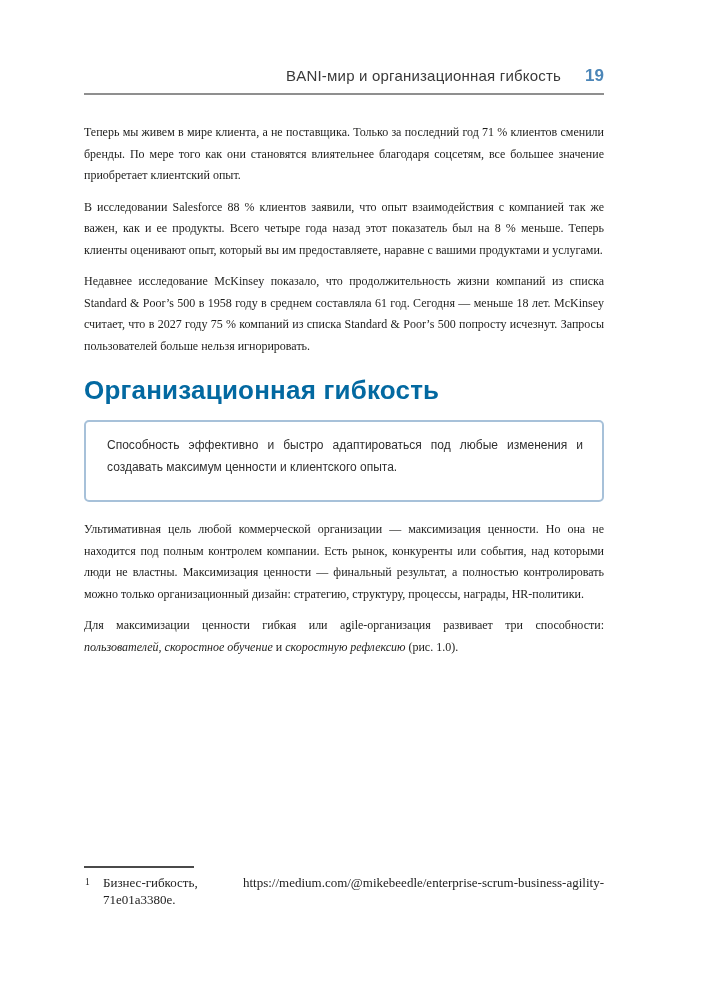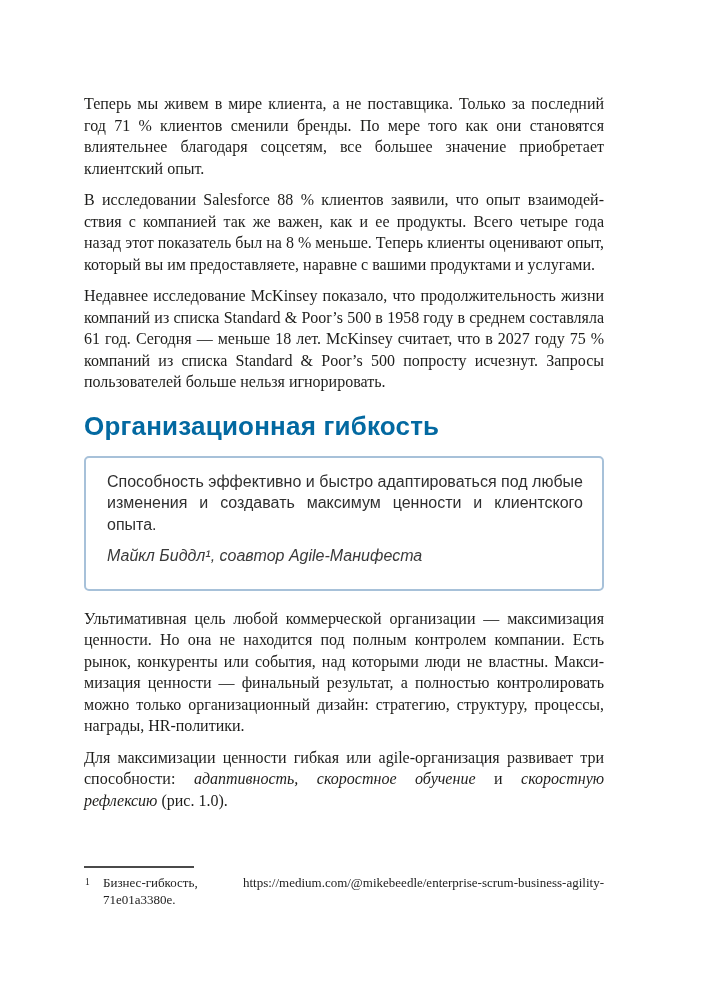--- a/index.html
+++ b/index.html
@@ -33,21 +33,21 @@
     color: #4c86b8;
   }
   .header-rule {
     height: 2px;
     background: #8f8f8f;
     margin-top: 7px;
   }
   
   .body-text { margin-top: 27px; }
   .body-text p, .section-intro {
-    font-size: 16px;
+    font-size: 12px;
     line-height: 21.5px;
     text-align: justify;
     margin: 0 0 10px 0;
     hyphens: manual;
     -webkit-hyphens: manual;
   }
   .section-heading {
     font-family: "Liberation Sans", sans-serif;
     font-size: 26px;
     font-weight: bold;
@@ -104,37 +104,43 @@
     top: 0;
     font-size: 9.5px;
     vertical-align: super;
   }
 </style>
 </head>
 <body>
 
 <div class="page">
 
+  <header>
+    <div class="header-row">
+      <span class="header-title">BANI-мир и организационная гибкость</span>
+      <span class="page-number">19</span>
+    </div>
+    <div class="header-rule"></div>
+  </header>
 
   <main class="body-text">
     <p>Теперь мы живем в мире клиента, а не поставщика. Только за последний год 71&nbsp;% клиентов сменили бренды. По мере того как они становятся влиятельнее благодаря соцсетям, все большее значение приобретает клиентский опыт.</p>
     <p>В исследовании Salesforce 88&nbsp;% клиентов заявили, что опыт взаимодей­ствия с компанией так же важен, как и ее продукты. Всего четыре года назад этот показатель был на 8&nbsp;% меньше. Теперь клиенты оценивают опыт, который вы им предоставляете, наравне с вашими продуктами и услугами.</p>
     <p>Недавнее исследование McKinsey показало, что продолжительность жизни компаний из списка Standard &amp; Poor’s 500 в 1958 году в среднем составляла 61 год. Сегодня — меньше 18 лет. McKinsey считает, что в 2027 году 75&nbsp;% компаний из списка Standard &amp; Poor’s 500 попросту ис­чезнут. Запросы пользователей больше нельзя игнорировать.</p>
 
     <h2 class="section-heading">Организационная гибкость</h2>
 
     <div class="quote-box">
       <p class="quote-text">Способность эффективно и быстро адаптироваться под любые изменения и создавать максимум ценности и клиентского опыта.</p>
-      <p class="quote-attribution">Майкл Биддл¹, соавтор Agile-Манифеста</p>
     </div>
 
     <p>Ультимативная цель любой коммерческой организации — максимизация ценности. Но она не находится под полным контролем компании. Есть рынок, конкуренты или события, над которыми люди не властны. Макси­мизация ценности — финальный результат, а полностью контролировать можно только организационный дизайн: стратегию, структуру, процессы, награды, HR-политики.</p>
 
     <p>
-      <span>Для максимизации ценности гибкая или agile-организация развивает три способности: </span><span class="em-text">адаптивность, скоростное обучение</span><span> и </span><span class="em-text">скоростную рефлексию</span><span> (рис. 1.0).</span>
+      <span>Для максимизации ценности гибкая или agile-организация развивает три способности: </span><span class="em-text">пользователей, скоростное обучение</span><span> и </span><span class="em-text">скоростную рефлексию</span><span> (рис. 1.0).</span>
     </p>
   </main>
 
   <footer class="footnote-area">
     <div class="footnote-rule"></div>
     <div class="footnote">
       <span class="fn-marker">1</span>
       <span>Бизнес-гибкость, https://medium.com/@mikebeedle/enterprise-scrum-business-agility-71e01a3380e.</span>
     </div>
   </footer>

